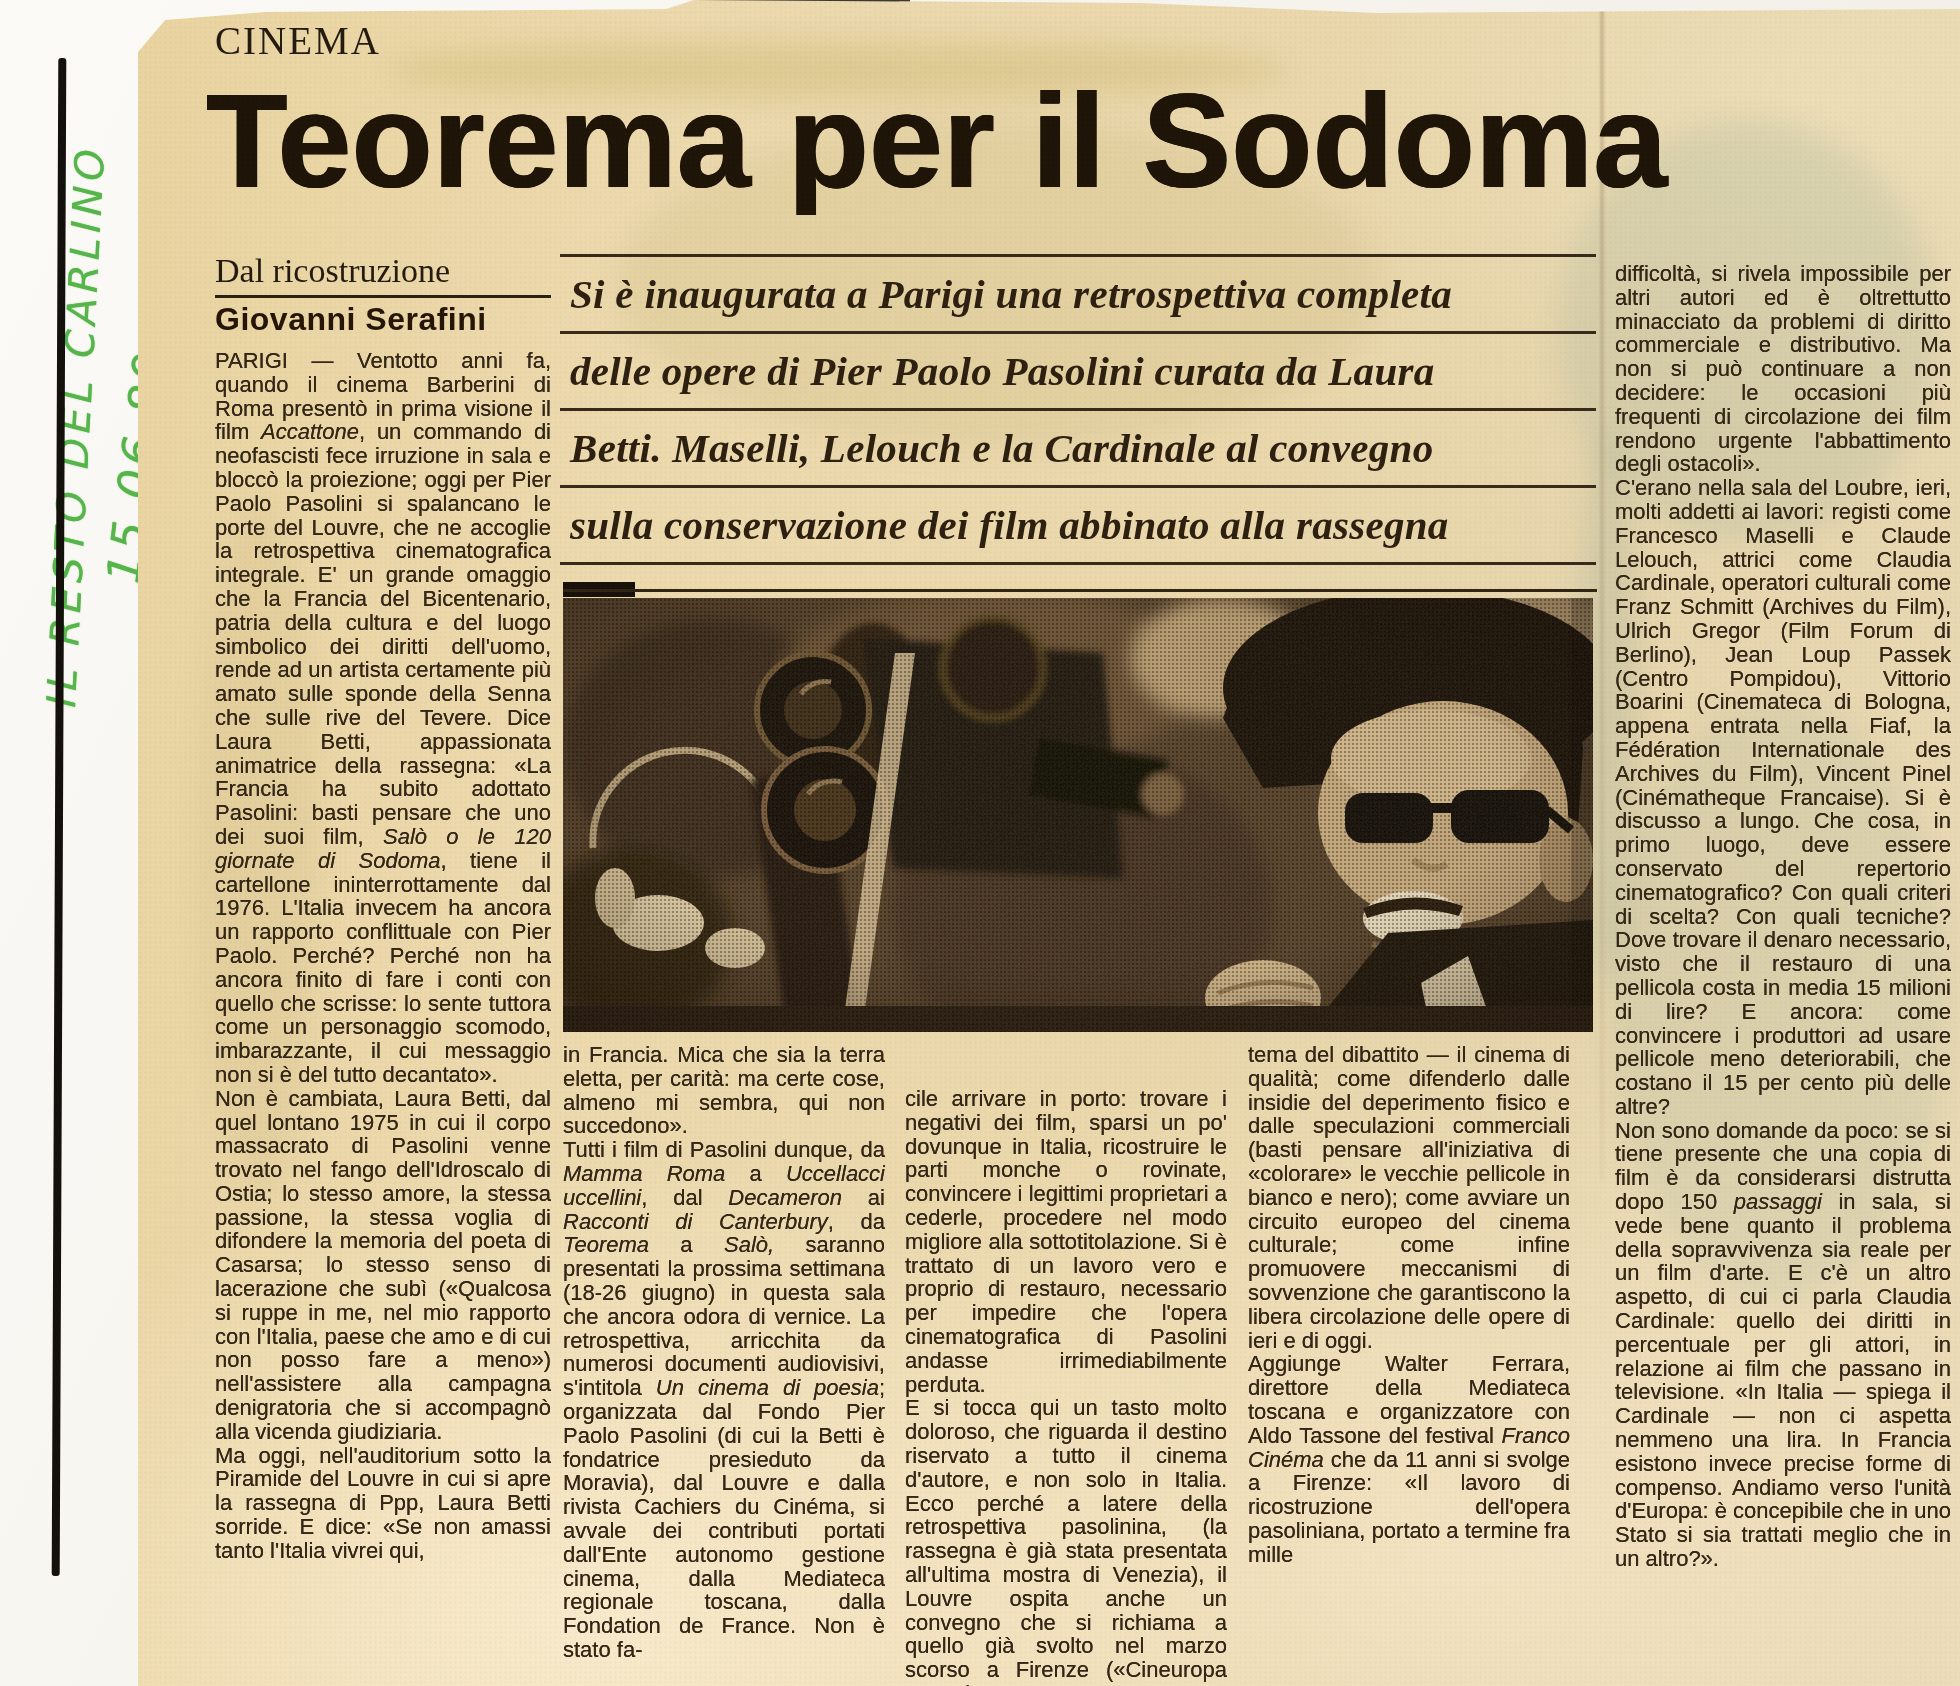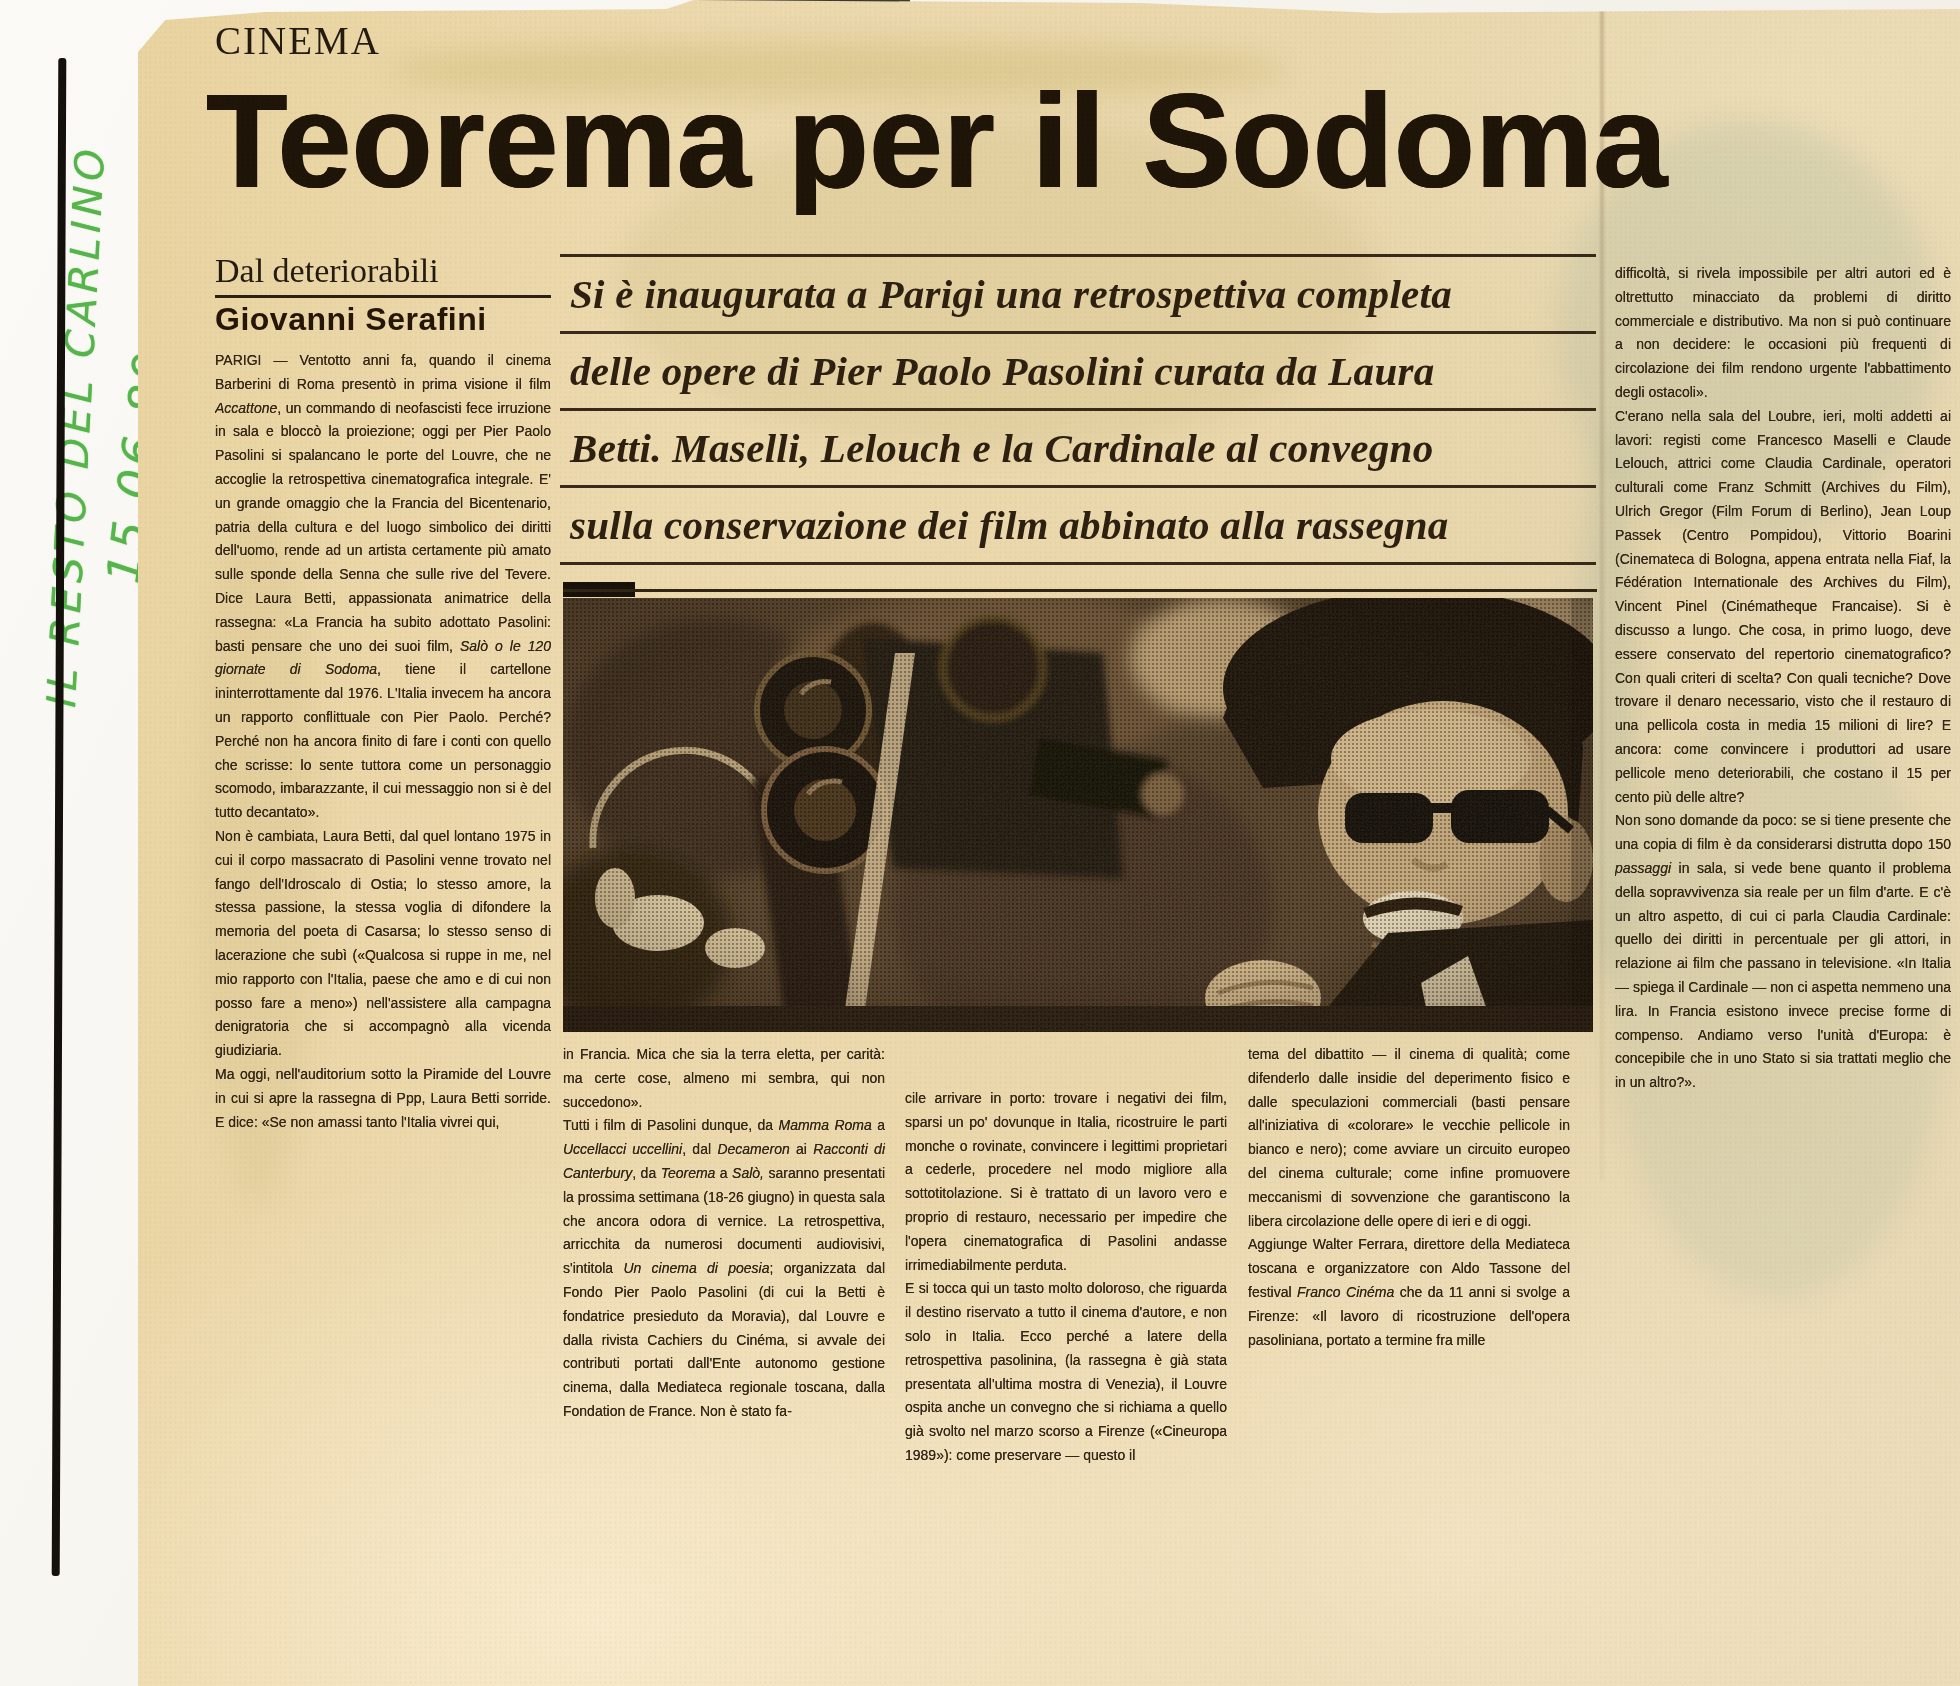--- a/index.html
+++ b/index.html
@@ -37,21 +37,21 @@
           font-size:39px;letter-spacing:2px;color:#241b10;}
   .headline{position:absolute;left:68px;top:72px;width:1650px;font-family:"Liberation Sans",sans-serif;
             font-weight:bold;font-size:133px;line-height:1.05;color:#1f1408;letter-spacing:0;
             text-shadow:1px 0 0 #1f1408, -0.5px 0 0 #1f1408;white-space:nowrap;}
   
   .byline{position:absolute;left:77px;top:252px;width:336px;}
   .byline-role{font-family:"Liberation Serif",serif;font-size:34px;color:#241b10;}
   .byline-rule{height:3px;background:#2c2013;margin:5px 0 3px;}
   .byline-name{font-size:32px;font-weight:bold;color:#241506;letter-spacing:.5px;}
   
-  .article-col{position:absolute;overflow:hidden;color:#332616;font-size:14px;
+  .article-col{position:absolute;overflow:hidden;color:#332616;font-size:22px;
                line-height:23.8px;text-align:justify;
                text-shadow:0 0 .5px rgba(51,38,22,.9);}
   .article-col p{margin:0;}
   .article-col .it{font-style:italic;}
   .col-left-body{left:77px;top:349px;width:336px;height:1333px;}
   .col-b1{left:425px;top:1043px;width:322px;height:640px;}
   .col-b2{left:767px;top:1043px;width:322px;height:640px;margin-top:44px;}
   .col-b3{left:1110px;top:1043px;width:322px;height:640px;}
   .col-right{left:1477px;top:262px;width:336px;height:1398px;}
   
@@ -85,21 +85,21 @@
     <div class="stain" style="left:1420px;top:120px;width:380px;height:420px;background:rgba(150,172,152,.22);"></div>
     <div class="stain" style="left:1470px;top:700px;width:340px;height:600px;background:rgba(150,172,152,.16);"></div>
     <div class="stain" style="left:1440px;top:430px;width:60px;height:560px;background:rgba(148,168,145,.25);"></div>
     <div class="stain" style="left:60px;top:500px;width:120px;height:700px;background:rgba(190,170,110,.15);"></div>
     <div class="crease"></div>
 
     <div class="kicker">CINEMA</div>
     <div class="headline">Teorema per il Sodoma</div>
 
     <div class="byline">
-      <div class="byline-role">Dal deteriorabili</div>
+      <div class="byline-role">Dal ricostruzione</div>
       <div class="byline-rule"></div>
       <div class="byline-name">Giovanni Serafini</div>
     </div>
 
     <div class="standfirst">
       <div class="sf-line">Si è inaugurata a Parigi una retrospettiva completa</div>
       <div class="sf-line">delle opere di Pier Paolo Pasolini curata da Laura</div>
       <div class="sf-line">Betti. Maselli, Lelouch e la Cardinale al convegno</div>
       <div class="sf-line">sulla conservazione dei film abbinato alla rassegna</div>
     </div>

